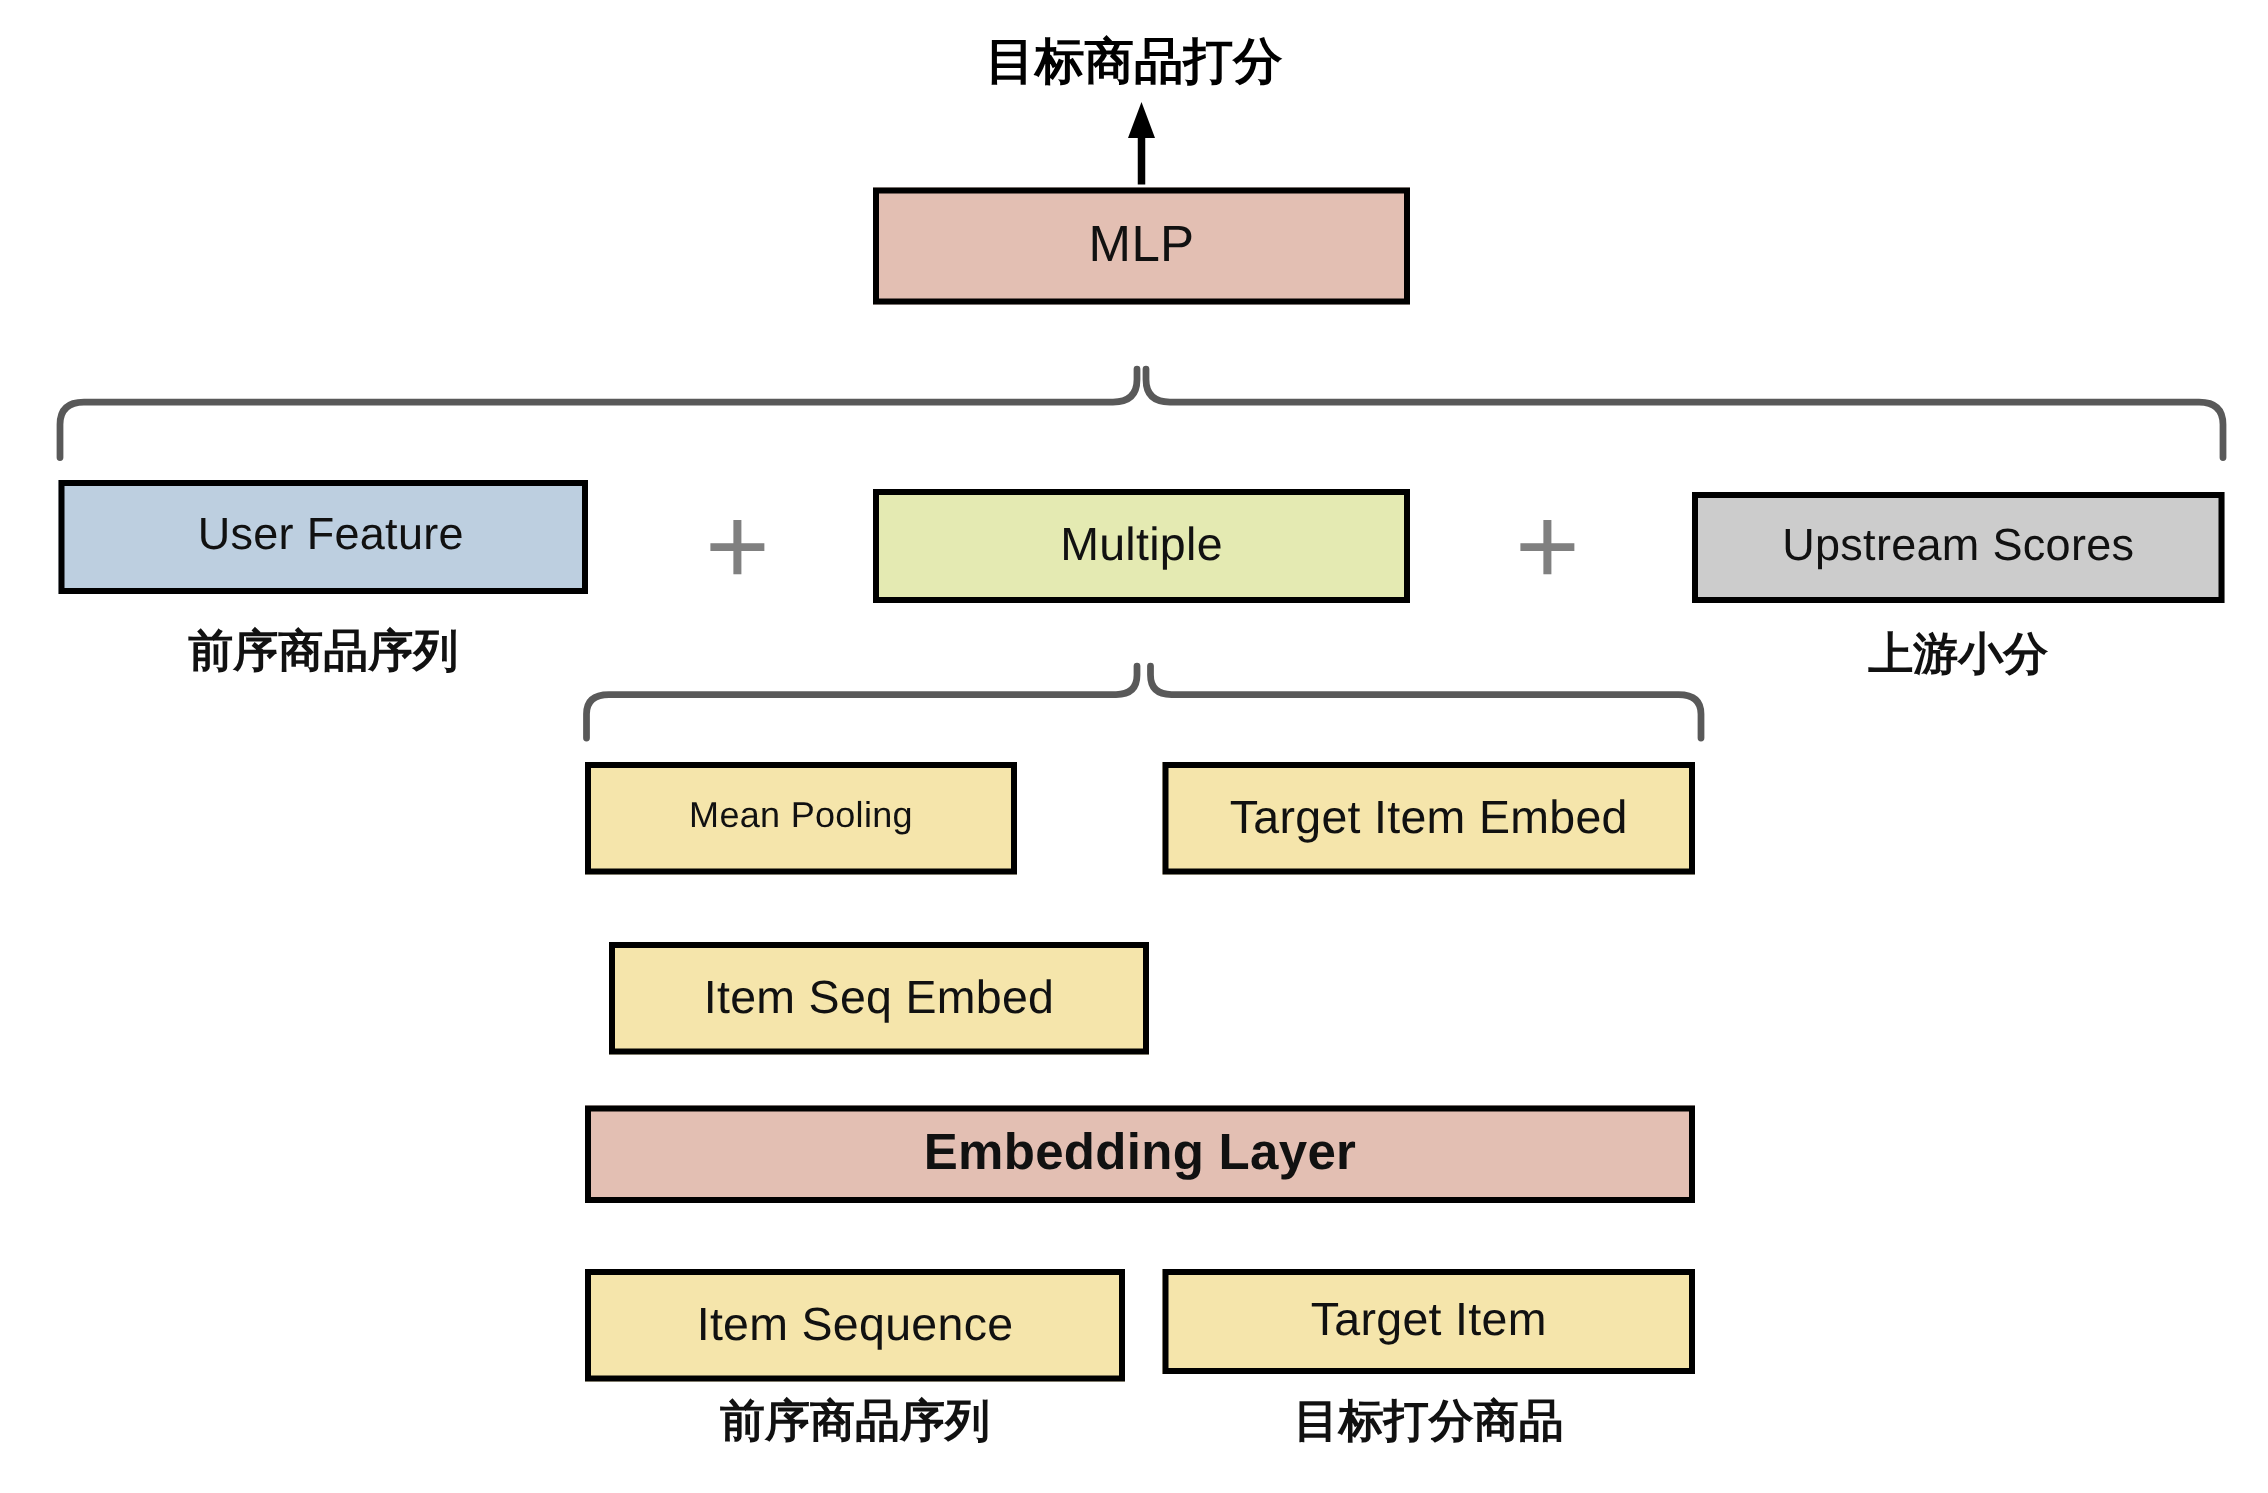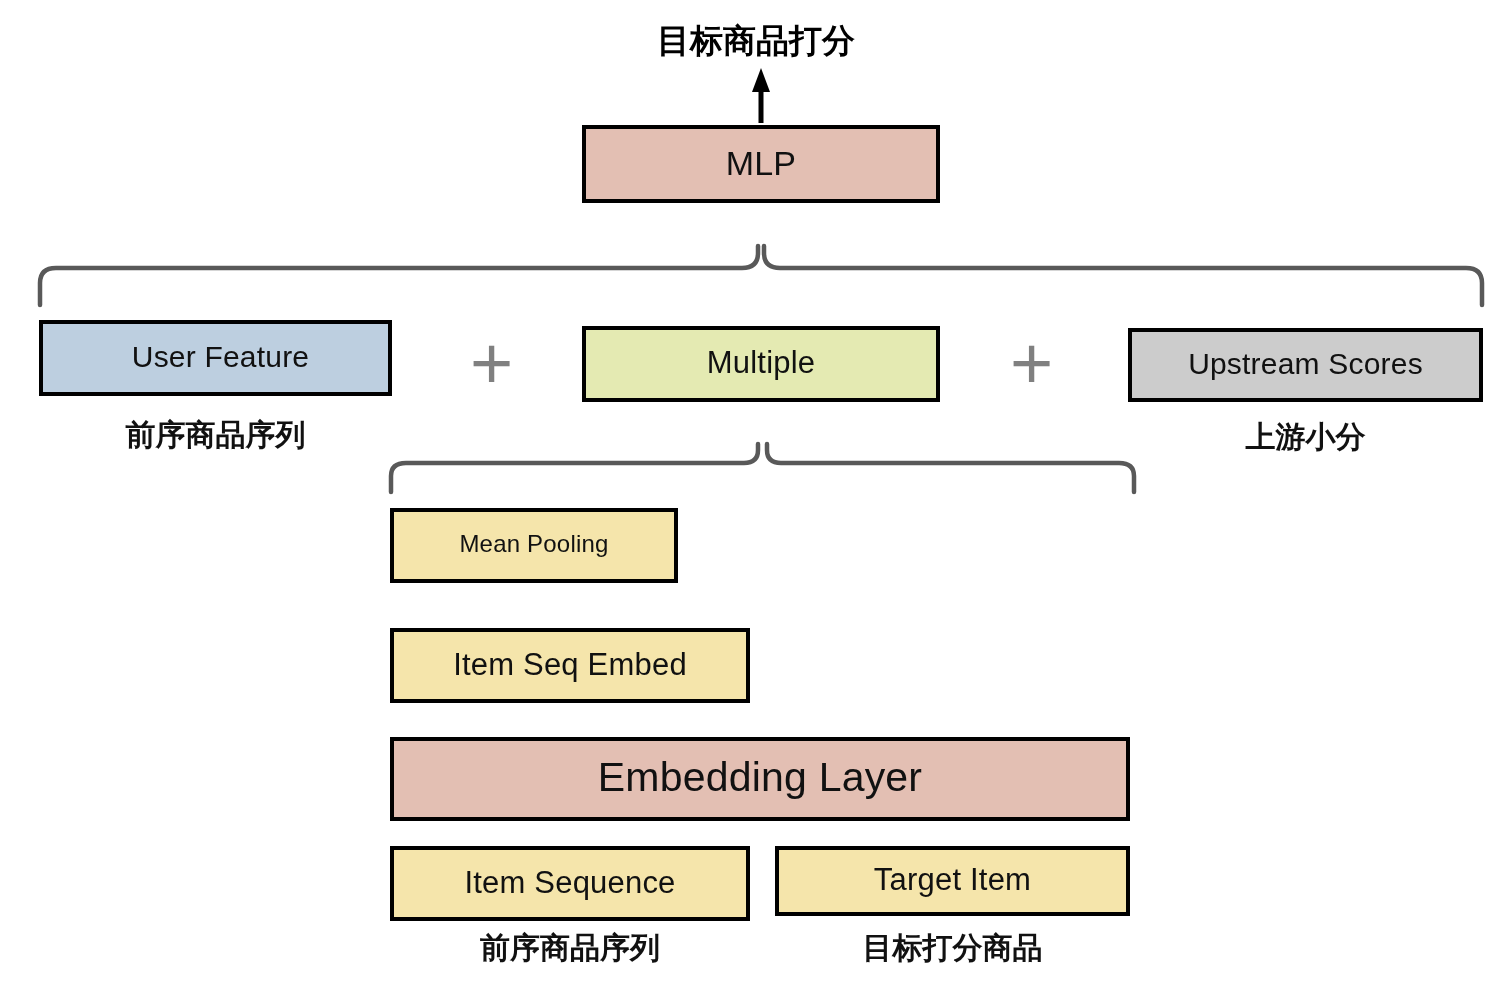--- a/index.html
+++ b/index.html
@@ -68,22 +68,22 @@
     height: 995px;
     pointer-events: none;
   }
   
   #box-mlp            { left: 582px;  top: 125px; width: 358px; height: 78px;  font-size: 34px; }
   #box-user-feature   { left: 39px;   top: 320px; width: 353px; height: 76px;  font-size: 30px; }
   #box-multiple       { left: 582px;  top: 326px; width: 358px; height: 76px;  font-size: 31px; }
   #box-upstream       { left: 1128px; top: 328px; width: 355px; height: 74px;  font-size: 30px; }
   #box-mean-pooling   { left: 390px;  top: 508px; width: 288px; height: 75px;  font-size: 24px; }
   #box-target-embed   { left: 775px;  top: 508px; width: 355px; height: 75px;  font-size: 31px; }
-  #box-item-seq-embed { left: 390px;  top: 628px; width: 360px; height: 75px;  font-size: 31px; align-items: center; }
-  #box-embedding      { left: 390px;  top: 737px; width: 740px; height: 84px;  font-size: 41px; }
+  #box-item-seq-embed { left: 406px;  top: 628px; width: 360px; height: 75px;  font-size: 31px; align-items: center; }
+  #box-embedding      { left: 390px;  top: 737px; width: 740px; height: 65px;  font-size: 34px; font-weight: bold; }
   #box-item-sequence  { left: 390px;  top: 846px; width: 360px; height: 75px;  font-size: 31px; }
   #box-target-item    { left: 775px;  top: 846px; width: 355px; height: 70px;  font-size: 31px; }
 
   
   #title-score        { left: 0px;    top: 24px;  width: 1512px; }
   #cn-user-feature    { left: 39px;   top: 420px; width: 353px; }
   #cn-upstream        { left: 1128px; top: 422px; width: 355px; }
   #cn-item-sequence   { left: 390px;  top: 933px; width: 360px; }
   #cn-target-item     { left: 775px;  top: 933px; width: 355px; }
 
@@ -136,20 +136,23 @@
   </div>
 
   <div class="cn-label" id="cn-user-feature">前序商品序列</div>
 
   <div class="cn-label" id="cn-upstream">上游小分</div>
 
   <div class="box" id="box-mean-pooling" style="background:#f5e5ab;">
     <span class="box-label">Mean Pooling</span>
   </div>
 
+  <div class="box" id="box-target-embed" style="background:#f5e5ab;">
+    <span class="box-label">Target Item Embed</span>
+  </div>
 
   <div class="box" id="box-item-seq-embed" style="background:#f5e5ab;">
     <span class="box-label">Item Seq Embed</span>
   </div>
 
   <div class="box" id="box-embedding" style="background:#e3bfb3;">
     <span class="box-label">Embedding Layer</span>
   </div>
 
   <div class="box" id="box-item-sequence" style="background:#f5e5ab;">

